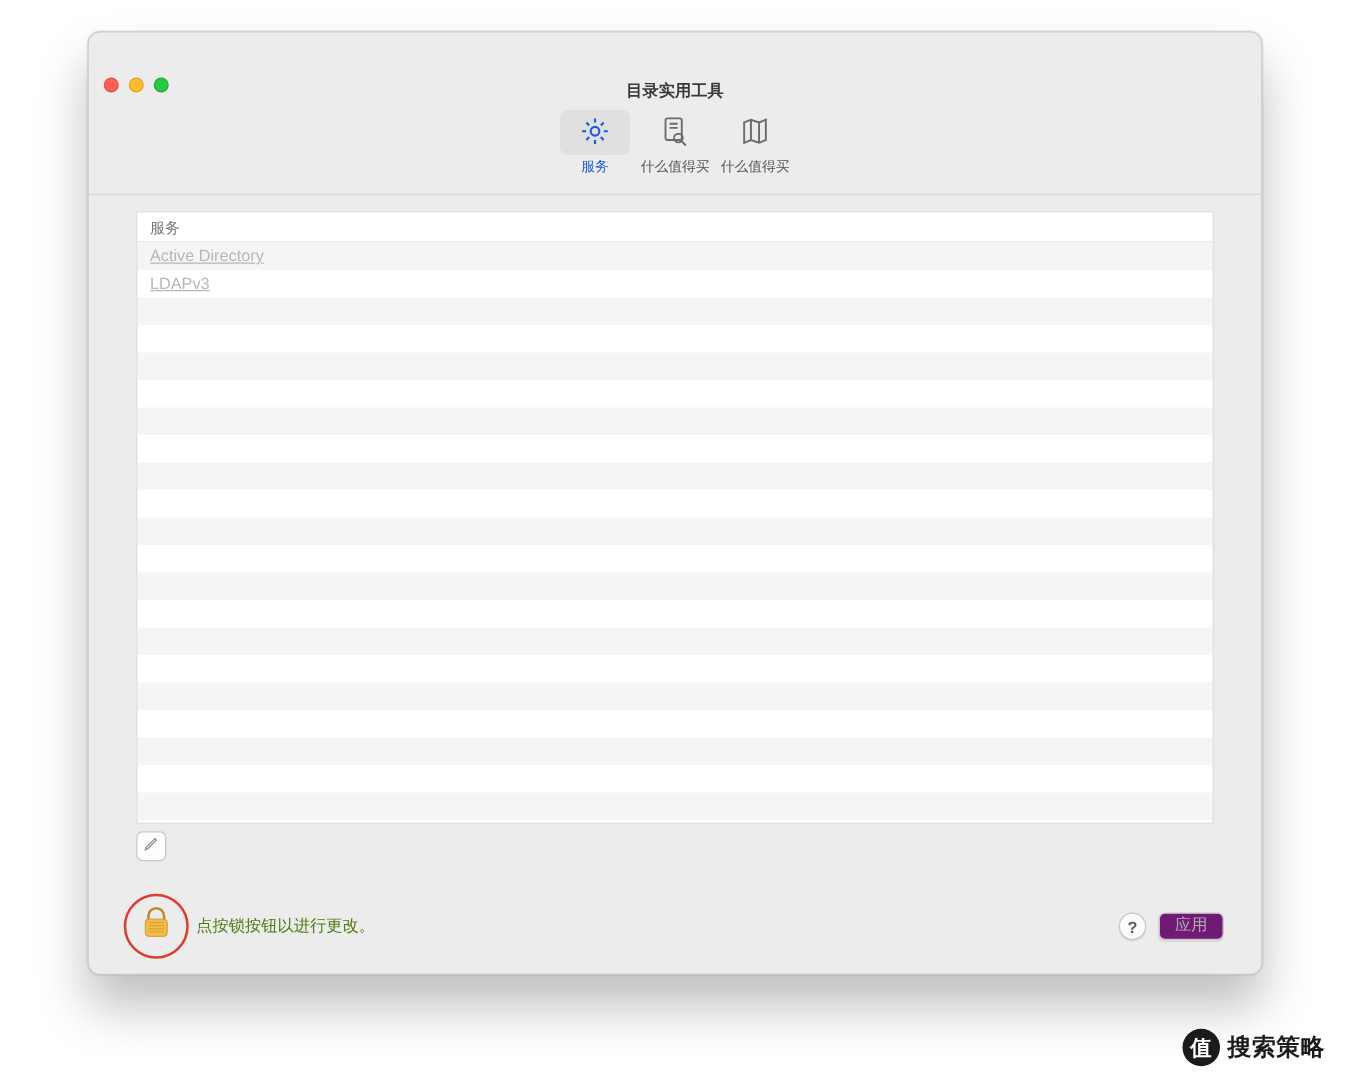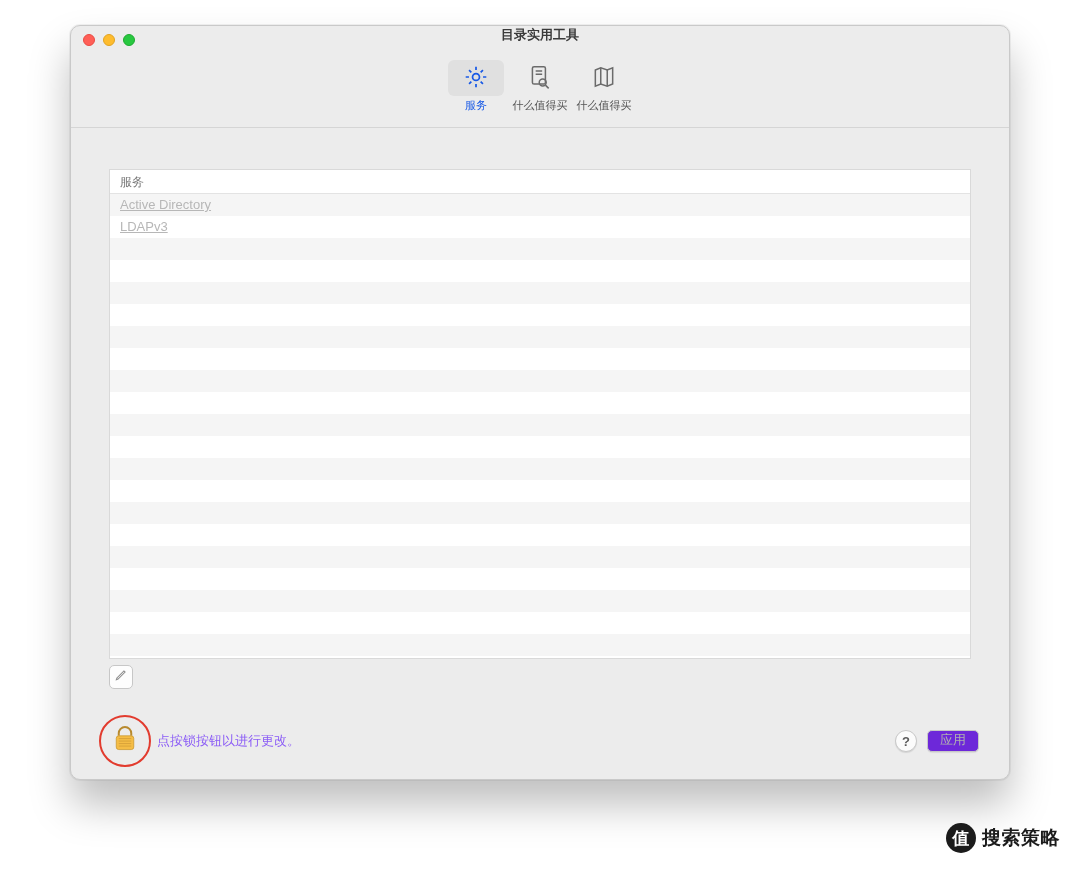--- a/index.html
+++ b/index.html
@@ -22,22 +22,23 @@
     border: 1px solid #c9c9c9;
     border-radius: 10px;
     box-shadow: 0 25px 40px rgba(0,0,0,0.25), 0 0 0 1px rgba(0,0,0,0.05);
     overflow: hidden;
   }
 
   
   .titlebar {
     height: 28px;
     display: flex;
-    align-items: flex-start;
+    align-items: flex-end;
     position: relative;
+    margin-top: 28px;
   }
   .traffic-lights {
     position: absolute;
     left: 12px;
     top: 8px;
     display: flex;
     gap: 8px;
   }
   .tl { width: 12px; height: 12px; border-radius: 50%; }
   .tl.red    { background: #ff5f57; border: 0.5px solid #e94b43; }
@@ -158,34 +159,34 @@
     border: 2px solid #e23b2e;
     border-radius: 50%;
   }
   .lock-icon {
     position: absolute; left: 50%; top: 50%;
     transform: translate(-50%,-52%);
   }
   .lock-text {
     margin-left: 6px;
     font-size: 13px;
-    color: #8b5cf6;
+    color: #4d7c0f;
   }
   .footer-right { margin-left: auto; display: flex; align-items: center; gap: 10px; }
   .help-btn {
     width: 22px; height: 22px; border-radius: 50%;
     background: #fbfbfb; border: 1px solid #c8c8c8;
     display: flex; align-items: center; justify-content: center;
     font-size: 13px; font-weight: 700; color: #5b5b5b;
     box-shadow: 0 1px 1px rgba(0,0,0,0.1);
   }
   .apply-btn {
     height: 22px;
     padding: 0 12px;
-    background: #6d28d9;
+    background: #701a75;
     border: 1px solid #c8c8c8;
     border-radius: 5px;
     font-size: 13px;
     color: #b0b0b0;
     box-shadow: 0 1px 1px rgba(0,0,0,0.08);
   }
 
   
   .watermark {
     position: absolute;

